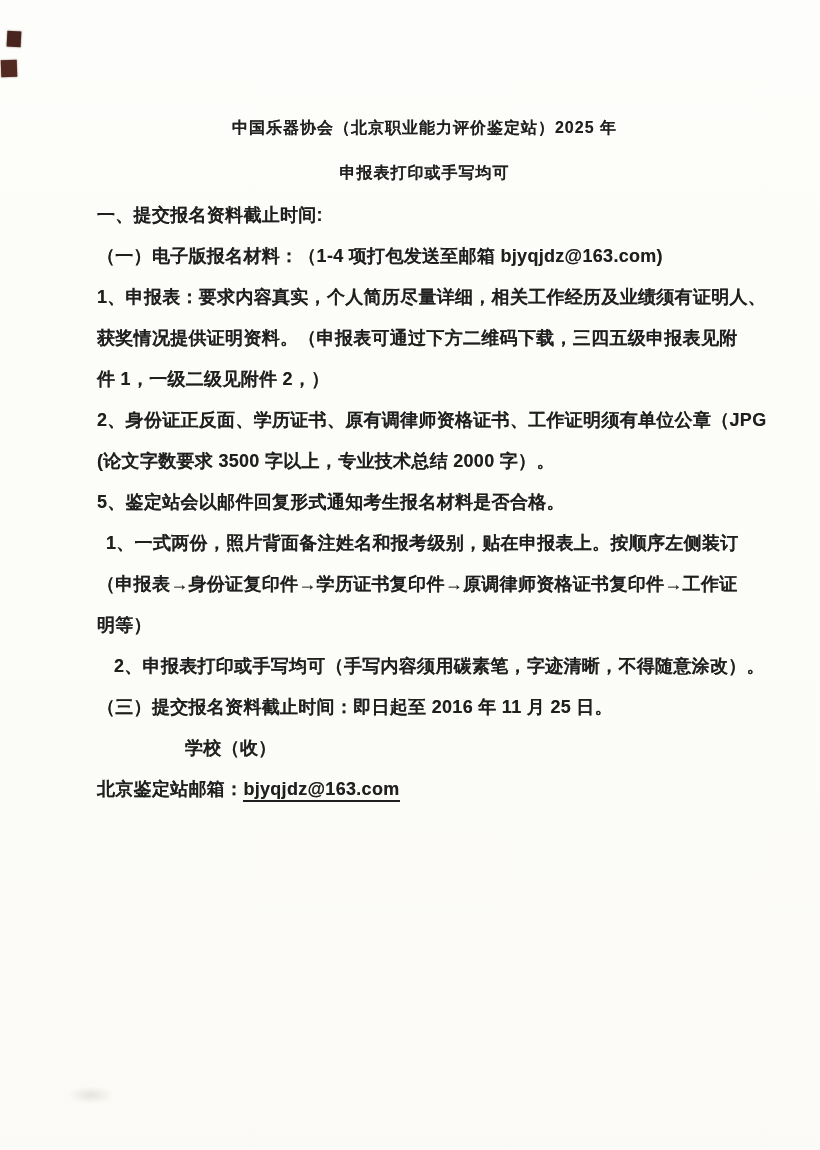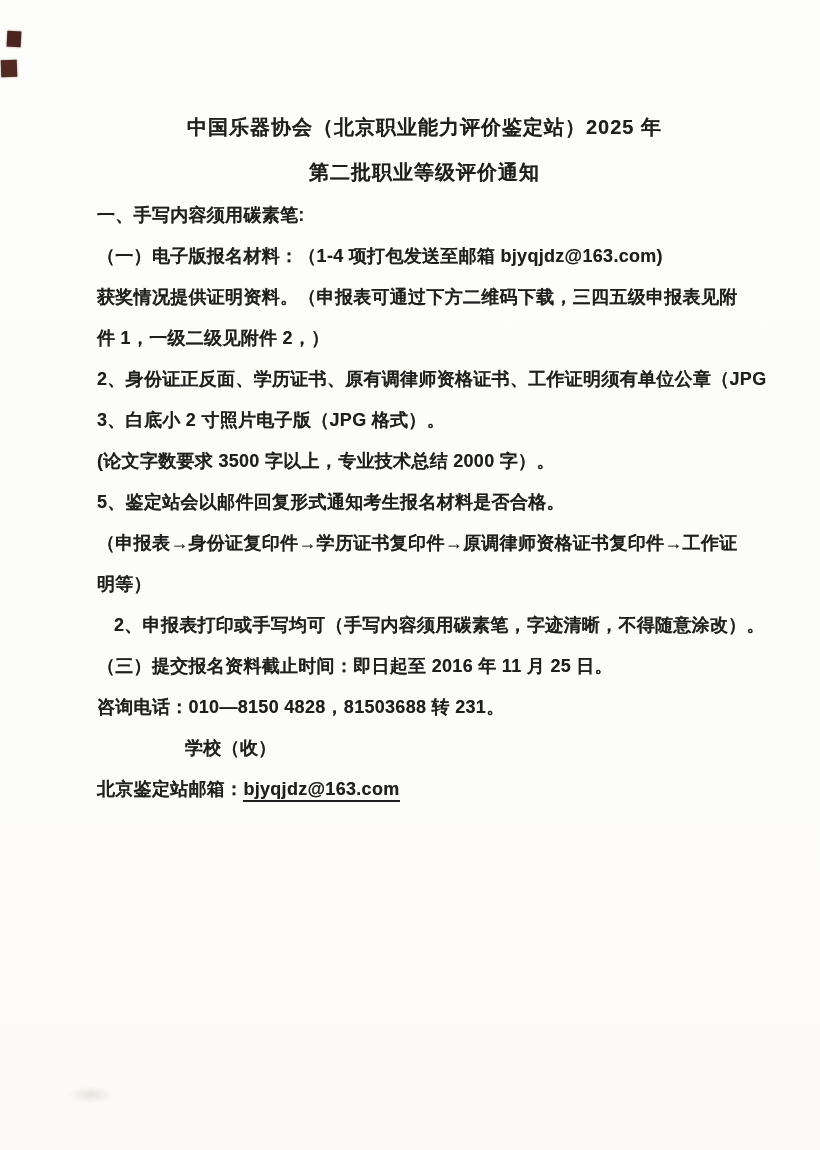--- a/index.html
+++ b/index.html
@@ -30,21 +30,21 @@
   }
   .line {
     height: 41px;
     line-height: 41px;
     white-space: nowrap;
     letter-spacing: 0.3px;
   }
   .line-title {
     height: 45px;
     line-height: 45px;
-    font-size: 20px;
+    font-size: 16px;
     font-weight: 700;
     text-align: center;
     letter-spacing: 1px;
   }
   .line-indent1 { padding-left: 9px; }
   .line-indent2 { padding-left: 17px; }
   .line-addr2   { padding-left: 88px; }
   .email {
     border-bottom: 2px solid #1e1e1e;
     padding-bottom: 1px;
@@ -70,30 +70,30 @@
 </style>
 </head>
 <body>
 
 <div class="page">
   <div class="scan-mark mark1"></div>
   <div class="scan-mark mark2"></div>
   <div class="smudge"></div>
   <div class="content" id="notice-body">
       <div class="line line-title">中国乐器协会（北京职业能力评价鉴定站）2025 年</div>
-      <div class="line line-title">第二批职业等级评价通知</div>
-      <div class="line">一、手写内容须用碳素笔:</div>
+      <div class="line line-title">申报表打印或手写均可</div>
+      <div class="line">一、提交报名资料截止时间:</div>
       <div class="line">（一）电子版报名材料：（1-4 项打包发送至邮箱 bjyqjdz@163.com)</div>
+      <div class="line">1、申报表：要求内容真实，个人简历尽量详细，相关工作经历及业绩须有证明人、</div>
       <div class="line">获奖情况提供证明资料。（申报表可通过下方二维码下载，三四五级申报表见附</div>
       <div class="line">件 1，一级二级见附件 2，）</div>
       <div class="line">2、身份证正反面、学历证书、原有调律师资格证书、工作证明须有单位公章（JPG</div>
-      <div class="line">3、白底小 2 寸照片电子版（JPG 格式）。</div>
       <div class="line">(论文字数要求 3500 字以上，专业技术总结 2000 字）。</div>
       <div class="line">5、鉴定站会以邮件回复形式通知考生报名材料是否合格。</div>
+      <div class="line line-indent1">1、一式两份，照片背面备注姓名和报考级别，贴在申报表上。按顺序左侧装订</div>
       <div class="line">（申报表→身份证复印件→学历证书复印件→原调律师资格证书复印件→工作证</div>
       <div class="line">明等）</div>
       <div class="line line-indent2">2、申报表打印或手写均可（手写内容须用碳素笔，字迹清晰，不得随意涂改）。</div>
       <div class="line">（三）提交报名资料截止时间：即日起至 2016 年 11 月 25 日。</div>
-      <div class="line">咨询电话：010—8150 4828，81503688 转 231。</div>
       <div class="line line-addr2">学校（收）</div>
       <div class="line"><span>北京鉴定站邮箱：</span><span class="email">bjyqjdz@163.com</span></div>
     </div>
 </div>
 
 </body></html>

